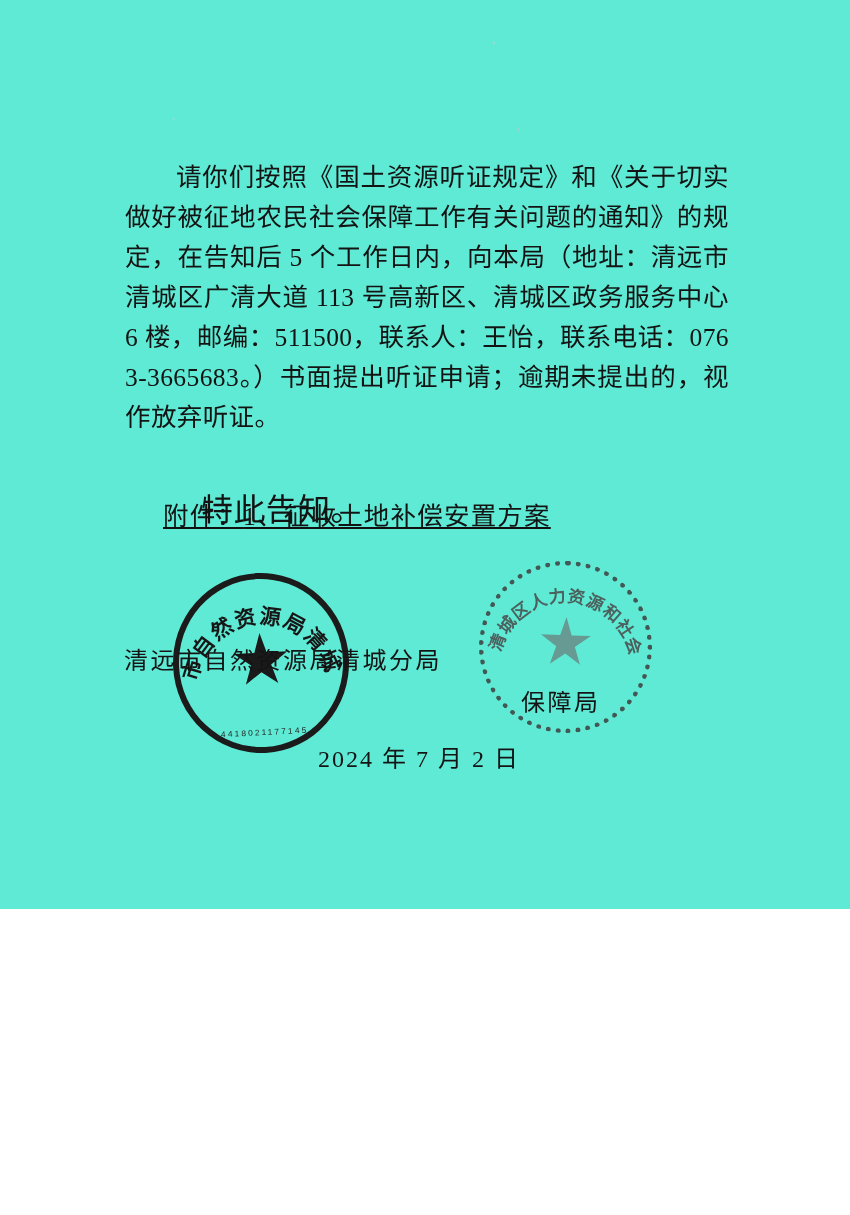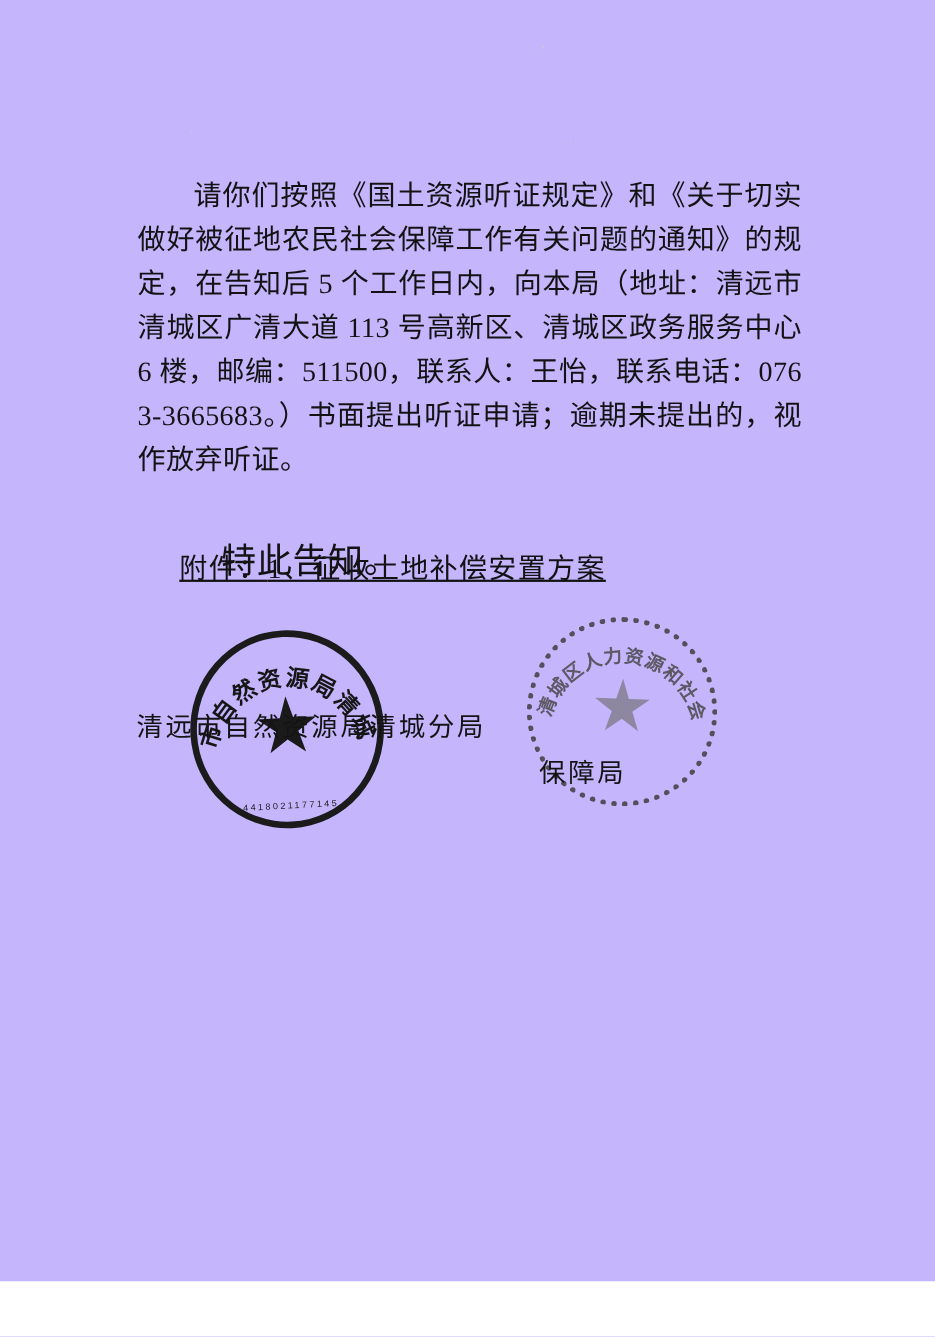--- a/index.html
+++ b/index.html
@@ -7,22 +7,22 @@
     padding: 0;
     background: #ffffff;
   }
   body {
     font-family: "Liberation Serif", "DejaVu Serif", serif;
     color: #111111;
   }
   .page {
     position: relative;
     width: 850px;
-    height: 1165px;
-    background: #c4b5fd;
+    height: 909px;
+    background: #5eead4;
     overflow: hidden;
   }
   
   .speckle {
     position: absolute;
     background: #cfcfcf;
     border-radius: 50%;
     opacity: .5;
   }
 
@@ -134,21 +134,21 @@
   
   .sig {
     position: absolute;
     font-size: 24px;
     letter-spacing: 2.5px;
     color: #141414;
     white-space: nowrap;
   }
   .sig-left { left: 124px; top: 641px; }
   .sig-right-1 { left: 443px; top: 641px; }
-  .sig-right-2 { left: 490px; top: 683px; }
+  .sig-right-2 { left: 521px; top: 683px; }
 
   .date-line {
     position: absolute;
     left: 318px;
     top: 739px;
     font-size: 24px;
     letter-spacing: 2px;
     color: #141414;
     white-space: nowrap;
   }
@@ -205,14 +205,15 @@
           </text>
         </svg>
       </div>
       <div class="star faint"></div>
     </div>
   </div>
 
   <div class="sig sig-left">清远市自然资源局清城分局</div>
   <div class="sig sig-right-2">保障局</div>
 
+  <div class="date-line">2024 年 7 月 2 日</div>
 
 </div>
 
 </body></html>

